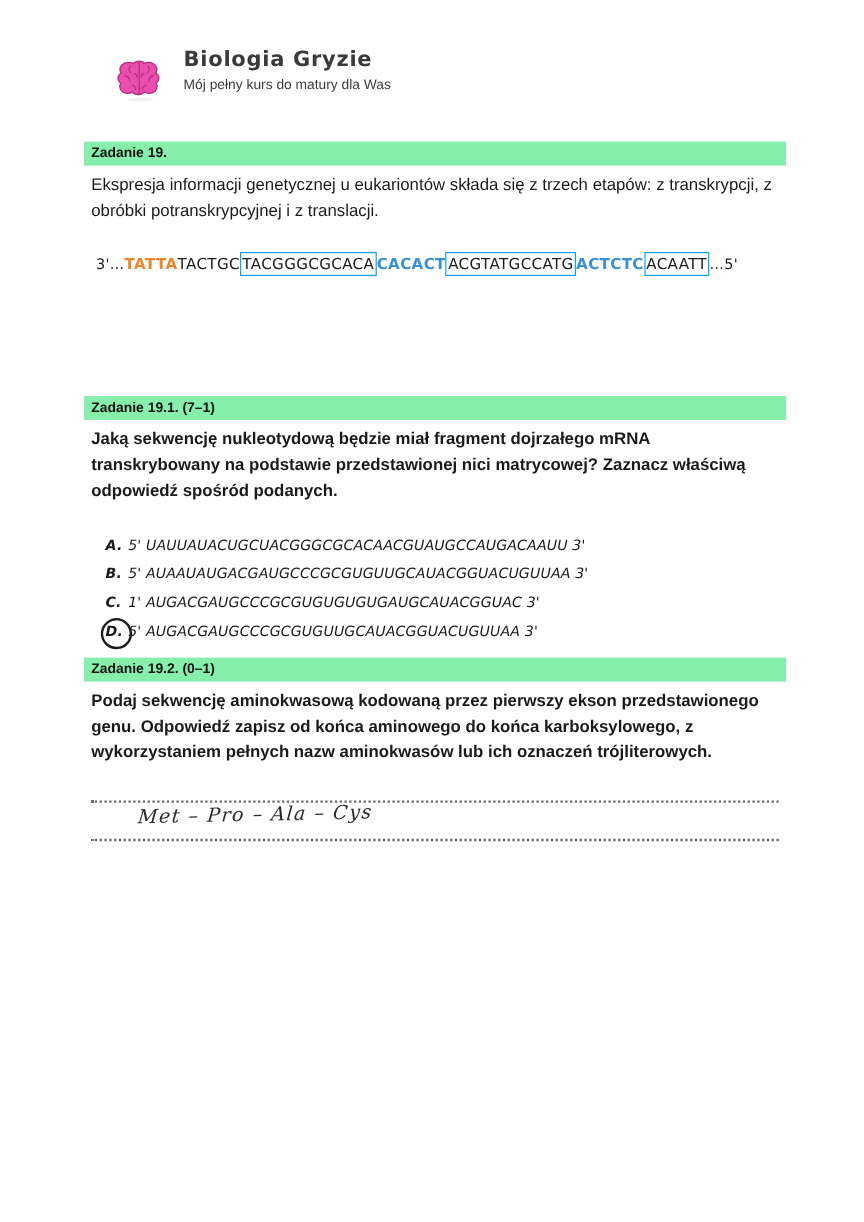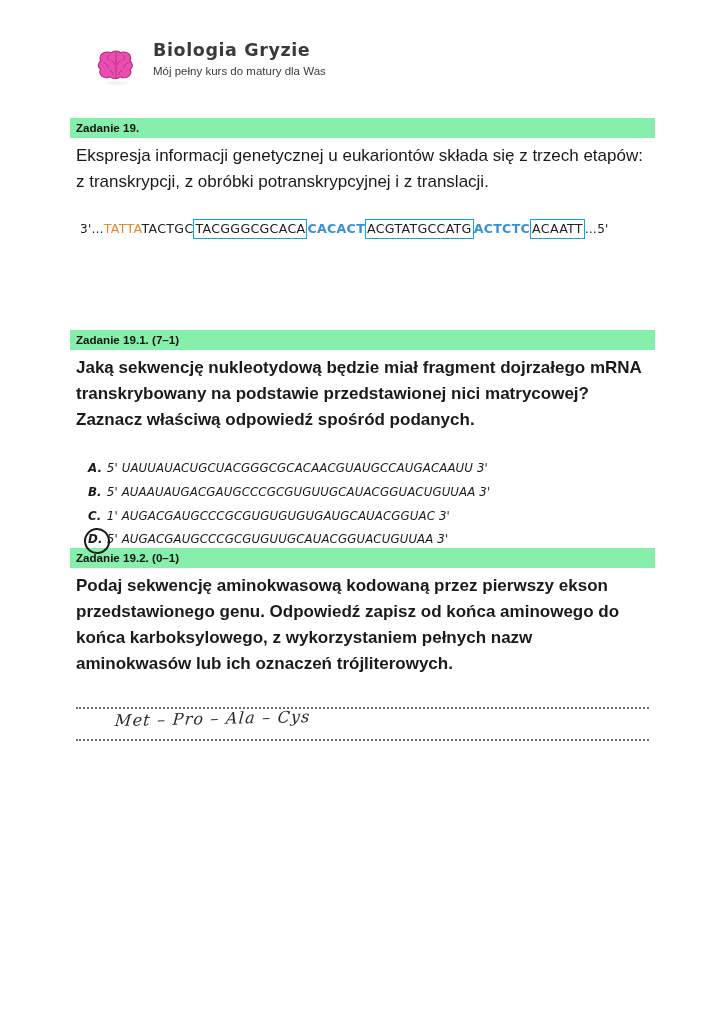--- a/index.html
+++ b/index.html
@@ -58,41 +58,41 @@
   .task-bar {
     background: #86efac;
     font-size: 11.6px;
     font-weight: bold;
     padding: 3px 6px 3px 6px;
     line-height: 1.25;
     color: #111;
   }
 
   .body-text {
-    font-size: 17px;
+    font-size: 14px;
     line-height: 1.52;
     padding: 0 6px;
     margin-top: 5px;
   }
   .body-text.bold { font-weight: bold; }
   .body-text p { margin: 0 0 0 0; }
   .body-text p + p { margin-top: 11px; }
 
   
   .seq-wrap {
     margin-top: 26px;
     padding-left: 10px;
     font-family: "DejaVu Sans", sans-serif;
     font-size: 12.6px;
     letter-spacing: 0.3px;
     white-space: nowrap;
     color: #1a1a1a;
   }
   .seq-end { font-size: 12px; }
-  .seq-promoter { color: #e8882a; font-weight: normal; }
+  .seq-promoter { color: #e8882a; font-weight: bold; }
   .seq-intron   { color: #3b8fd4; font-weight: bold; }
   .seq-plain    { color: #202020; }
   .seq-exon {
     border: 1px solid #0ea5e9;
     padding: 1px 1px 2px 1px;
     color: #202020;
   }
 
   
   .options {

